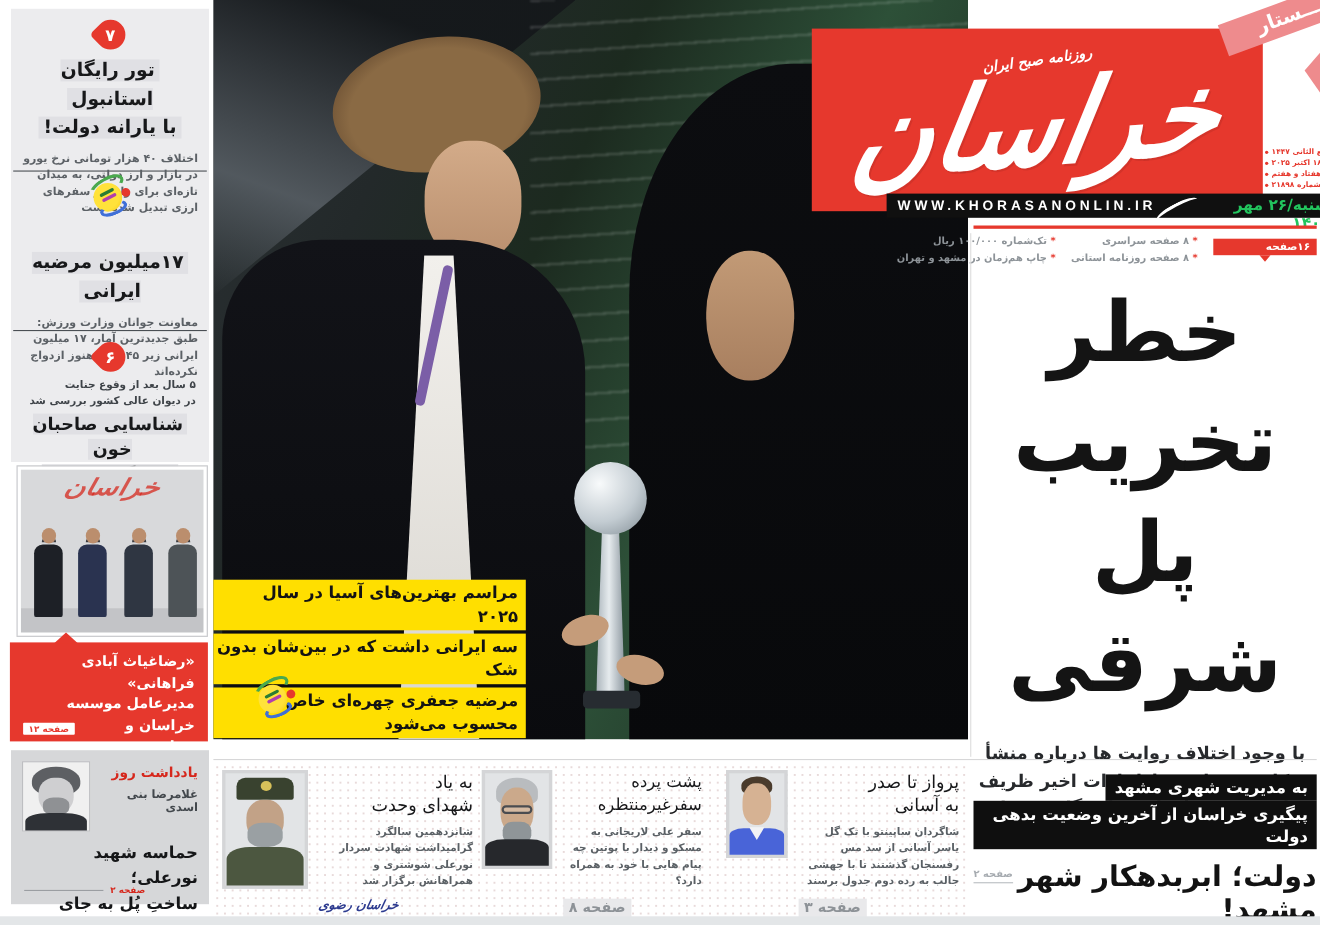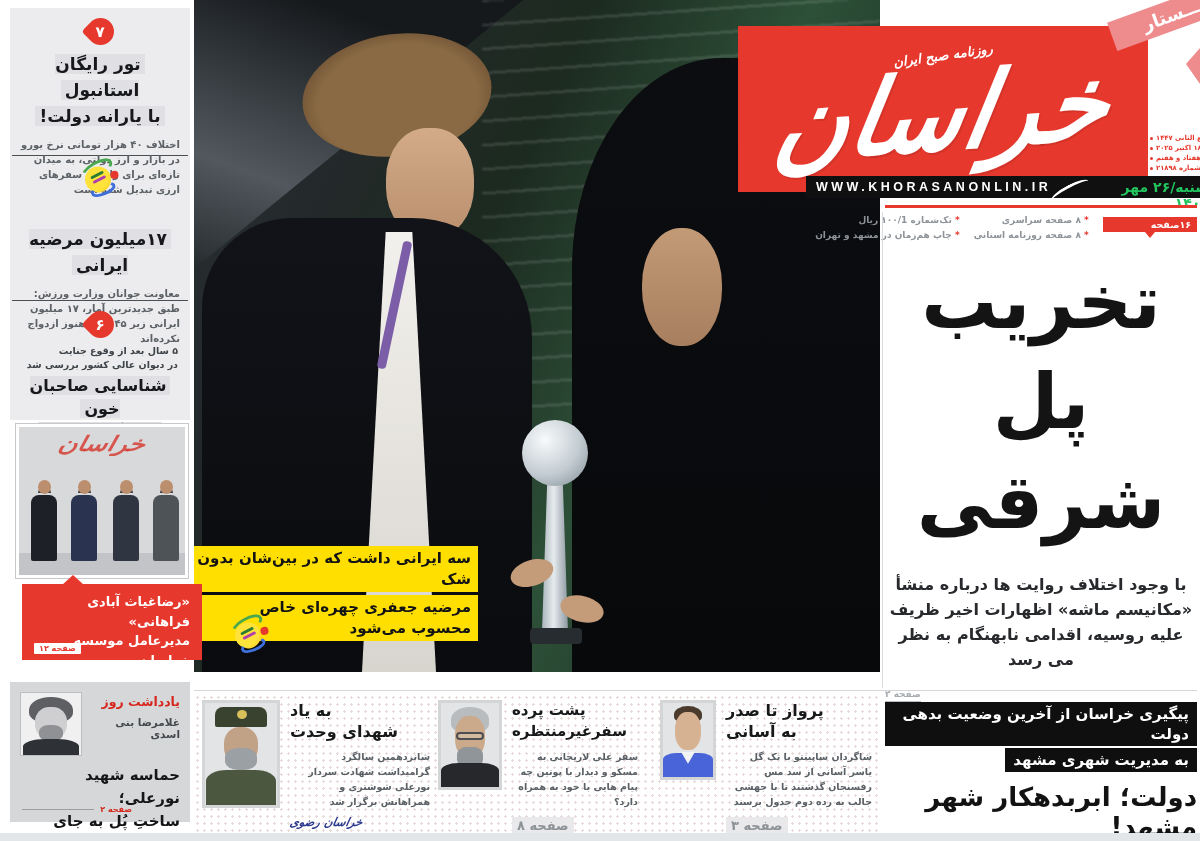--- a/index.html
+++ b/index.html
@@ -115,21 +115,21 @@
   .lead-sub{font-size:16px;font-weight:800;color:#27292c;line-height:25px;text-align:center;}
   .pageref{color:#a6abb0;font-size:9px;font-weight:700;border-bottom:1px solid #b9bdc1;display:inline-block;padding-bottom:2px;}
   .hair{background:#d7d7d8;height:1px;}
   .kickbar{display:inline-block;background:#0f0f0f;color:#fff;font-size:15px;font-weight:800;
      line-height:20px;padding:2px 8px;}
   .br-headline{font-size:26px;font-weight:900;color:#121212;text-align:right;letter-spacing:-.5px;}
   .bluelogo{display:inline-block;color:#2c3a8f;font-size:13px;font-weight:900;font-style:italic;transform:skewX(-12deg);}
   
   #strip{background-image:radial-gradient(#e8dada 1.1px,transparent 1.3px);background-size:7px 7px;}
   .card-photo{border:3px solid #d4d5d7;background:#e2e4e6;position:relative;overflow:hidden;}
-  .card-title{font-size:16px;font-weight:700;color:#17181a;line-height:21px;text-align:left;}
+  .card-title{font-size:16px;font-weight:400;color:#17181a;line-height:21px;text-align:right;}
   .card-body{font-size:9.5px;font-weight:700;color:#5a6065;line-height:15px;text-align:right;margin-top:7px;}
   .card-badge{display:inline-block;background:#e9e9eb;color:#8d9297;font-size:13px;font-weight:700;padding:1px 5px;margin-top:8px;}
   
   .p-cmdr .cap{position:absolute;left:14%;top:4%;width:72%;height:20%;background:#39422f;border-radius:8px 8px 2px 2px;}
   .p-cmdr .emblem{position:absolute;left:44%;top:7%;width:10px;height:9px;background:#d8c15a;border-radius:50%;}
   .p-cmdr .face{position:absolute;left:26%;top:24%;width:48%;height:36%;background:#c2a287;border-radius:44%;}
   .p-cmdr .beard{position:absolute;left:28%;top:44%;width:44%;height:22%;background:#9aa0a3;border-radius:40%;}
   .p-cmdr .unif{position:absolute;left:2%;bottom:-2%;width:96%;height:36%;background:#4c5740;border-radius:30% 30% 0 0;}
   .p-lari .hairw{position:absolute;left:18%;top:5%;width:64%;height:30%;background:#b9bcbf;border-radius:50% 50% 30% 30%;}
   .p-lari .face{position:absolute;left:24%;top:16%;width:52%;height:50%;background:#cba98b;border-radius:44%;}
@@ -156,21 +156,21 @@
     <div class="lanyard"></div>
     <div class="hijab"></div>
     <div class="woman-face"></div>
     <div class="trophy-stem"></div>
     <div class="trophy-ball"></div>
     <div class="trophy-base"></div>
     <div class="hand" style="left:316px;top:560px;transform:rotate(-18deg);"></div>
     <div class="hand" style="left:366px;top:596px;transform:rotate(14deg);"></div>
 
     <div class="abs ycap" style="left:-4px;top:524px;width:288px;">
-      <br>
+      <span>مراسم بهترین‌های آسیا در سال ۲۰۲۵</span><br>
       <span>سه ایرانی داشت که در بین‌شان بدون شک</span><br>
       <span>مرضیه جعفری چهره‌ای خاص محسوب می‌شود</span>
     </div>
     <div class="abs supp-logo" style="left:38px;top:620px;">
       <i class="c1"></i>
         <i class="c2"></i>
         <i class="c3"></i>
         <i class="c4"></i>
         <i class="c5"></i>
     </div>
@@ -207,38 +207,39 @@
   <div class="ribbon-tri abs" style="left:1186px;top:48px;"></div>
 
   <div class="redline abs" style="left:885px;top:205px;width:312px;"></div>
   <div class="abs rtl" style="left:885px;top:213px;width:312px;display:flex;gap:14px;align-items:flex-start;">
     <div class="pg16" style="margin-top:4px;padding-left:48px;">۱۶صفحه</div>
     <div>
       <div class="inf">۸ صفحه سراسری</div>
       <div class="inf">۸ صفحه روزنامه استانی</div>
     </div>
     <div>
-      <div class="inf">تک‌شماره ۱۰۰/1 ریال</div>
+      <div class="inf">تک‌شماره ۱۰۰/۰۰۰ ریال</div>
       <div class="inf">چاپ هم‌زمان در مشهد و تهران</div>
     </div>
   </div>
   <div class="vline abs" style="left:882px;top:212px;height:476px;"></div>
 
   <div class="abs rtl" style="left:885px;top:252px;width:312px;">
+    <div class="lead-line">خطر</div>
     <div class="lead-line">تخریب</div>
     <div class="lead-line">پل شرقی</div>
     <div class="lead-sub" style="margin-top:20px;padding:0 4px;">با وجود اختلاف روایت ها درباره منشأ «مکانیسم ماشه» اظهارات اخیر ظریف علیه روسیه، اقدامی نابهنگام به نظر می رسد</div>
     <div style="text-align:left;margin-top:10px;"><span class="pageref">صفحه ۲</span></div>
   </div>
 
   <div class="hair abs" style="left:194px;top:690px;width:1003px;"></div>
 
   <div class="abs rtl" style="left:885px;top:702px;width:312px;text-align:right;">
+    <div style="margin-top:2px;"><span class="kickbar">به مدیریت شهری مشهد</span></div>
     <div><span class="kickbar">پیگیری خراسان از آخرین وضعیت بدهی دولت</span></div>
-    <div style="margin-top:2px;"><span class="kickbar">به مدیریت شهری مشهد</span></div>
     <div class="br-headline" style="margin-top:10px;">دولت؛ ابربدهکار شهر مشهد!</div>
 
   </div>
 
   <div class="graybox abs rtl" style="left:10px;top:8px;width:180px;height:412px;">
 
     <div style="height:137px;">
       <div class="num-badge">
           <span>۷</span>
         </div>
@@ -295,21 +296,21 @@
         <div class="head"></div>
         <div class="torso" style="background:#2f3642;"></div>
       </div>
     <div class="man" style="left:132px;">
         <div class="hair"></div>
         <div class="head"></div>
         <div class="torso" style="background:#4d5357;"></div>
       </div>
   </div>
 
-  <div class="redbox abs rtl" style="left:22px;top:584px;width:180px;height:76px;">
+  <div class="redbox abs rtl" style="left:9px;top:584px;width:180px;height:90px;">
     <div class="tail"></div>
     <div class="redbox-text">
       <span>«رضاغیاث آبادی فراهانی»</span><br>
       <span>مدیرعامل موسسه خراسان و</span><br>
       <span>«حامد رحیم پور» مدیر مسئول</span><br>
       <span>روزنامه خراسان شد</span>
     </div>
     <span class="mini-badge">صفحه ۱۲</span>
   </div>
 

